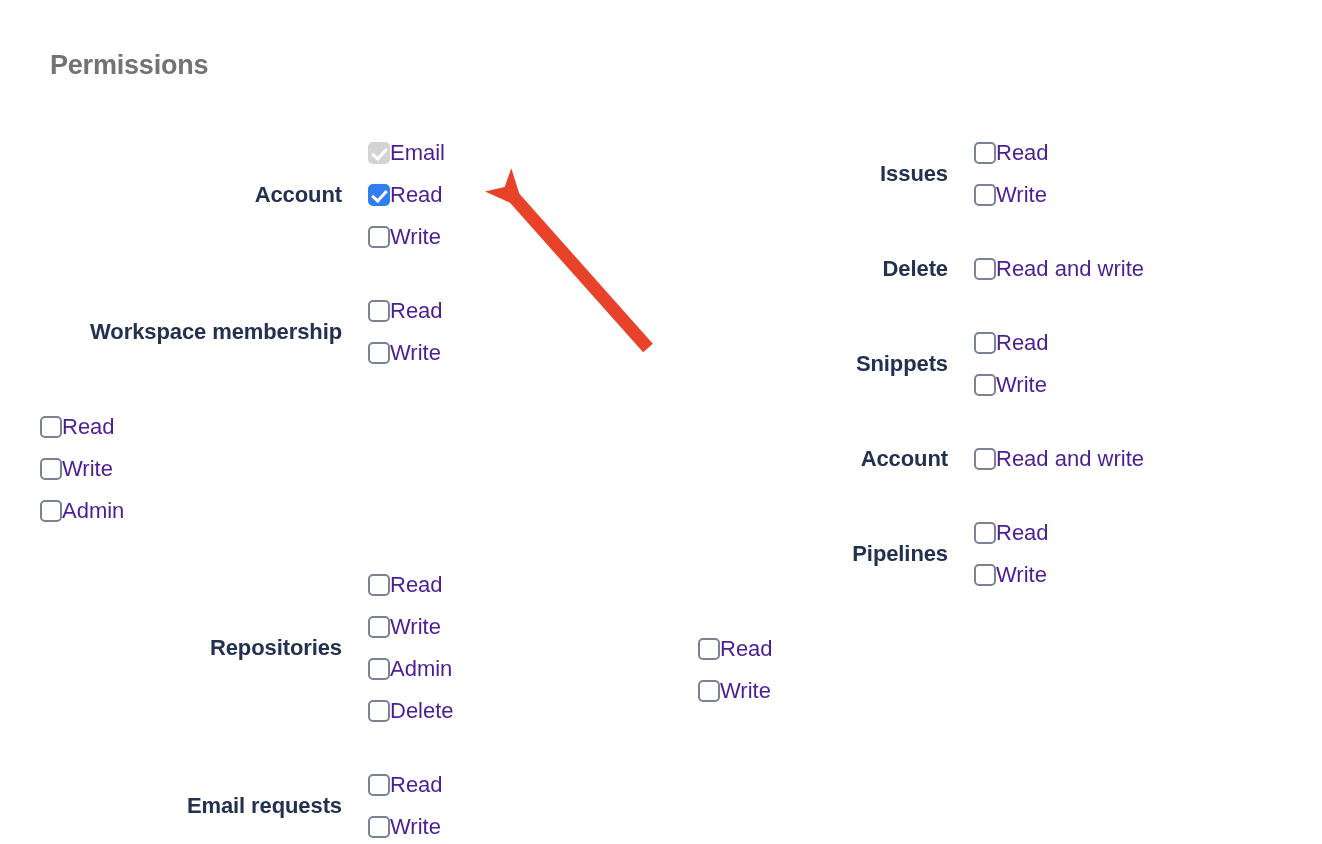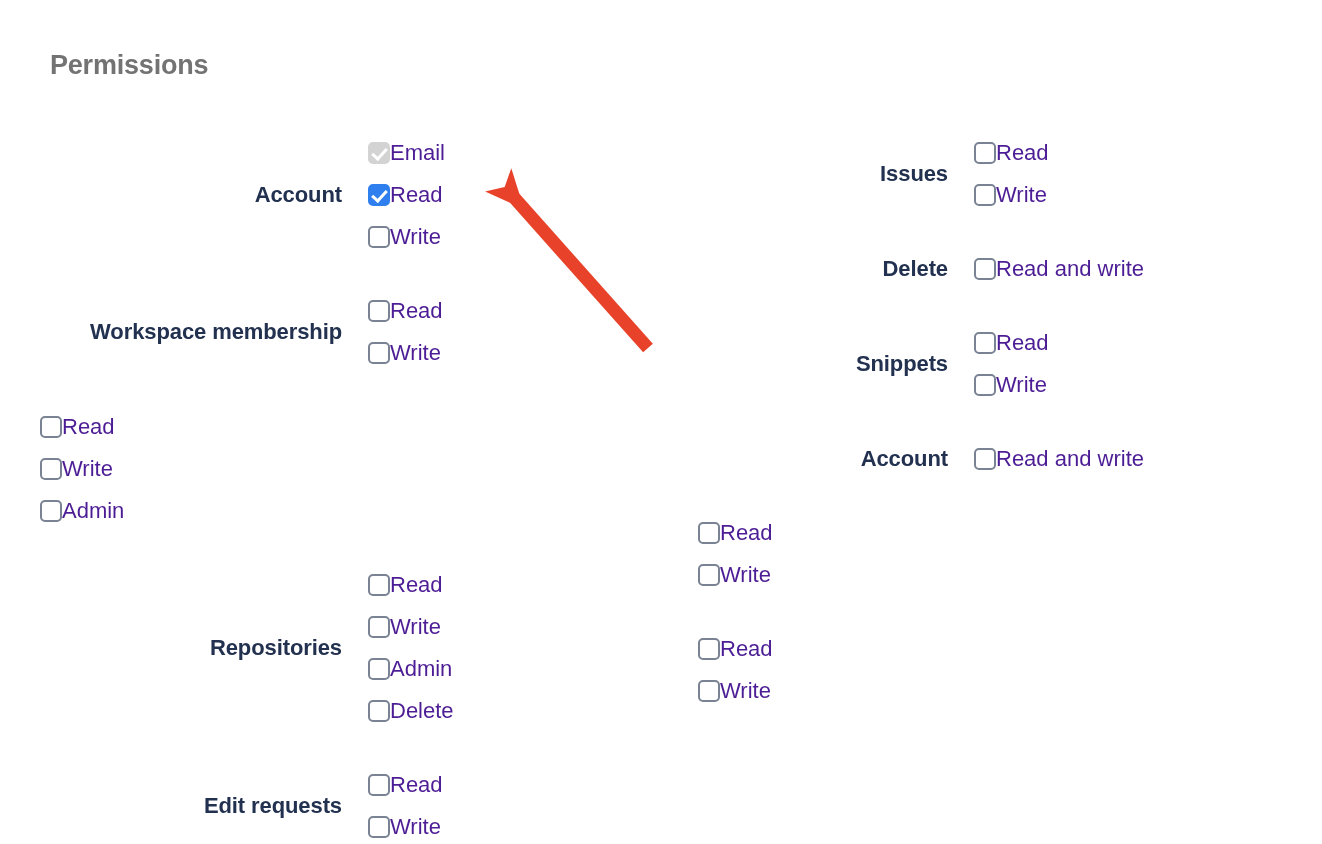--- a/index.html
+++ b/index.html
@@ -188,21 +188,21 @@
             <span class="cbox" role="checkbox" aria-checked="false"></span>
             <span class="option-label">Admin</span>
           </div>
           <div class="option-row">
             <span class="cbox" role="checkbox" aria-checked="false"></span>
             <span class="option-label">Delete</span>
           </div>
         </div>
       </div>
       <div class="perm-group">
-        <div class="group-label">Edit requests</div>
+        <div class="group-label">Email requests</div>
         <div class="options">
           <div class="option-row">
             <span class="cbox" role="checkbox" aria-checked="false"></span>
             <span class="option-label">Read</span>
           </div>
           <div class="option-row">
             <span class="cbox" role="checkbox" aria-checked="false"></span>
             <span class="option-label">Write</span>
           </div>
         </div>
@@ -247,20 +247,21 @@
       <div class="perm-group">
         <div class="group-label">Account</div>
         <div class="options">
           <div class="option-row">
             <span class="cbox" role="checkbox" aria-checked="false"></span>
             <span class="option-label">Read and write</span>
           </div>
         </div>
       </div>
       <div class="perm-group">
+        <div class="group-label">Pipelines</div>
         <div class="options">
           <div class="option-row">
             <span class="cbox" role="checkbox" aria-checked="false"></span>
             <span class="option-label">Read</span>
           </div>
           <div class="option-row">
             <span class="cbox" role="checkbox" aria-checked="false"></span>
             <span class="option-label">Write</span>
           </div>
         </div>

